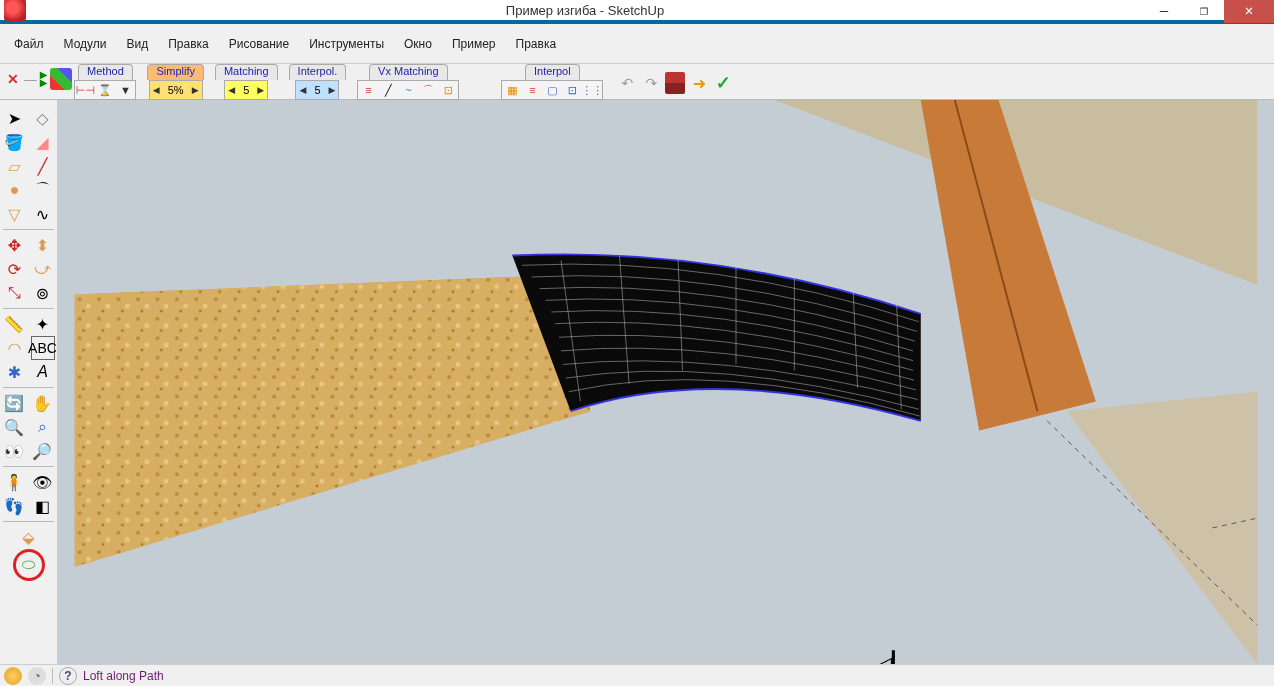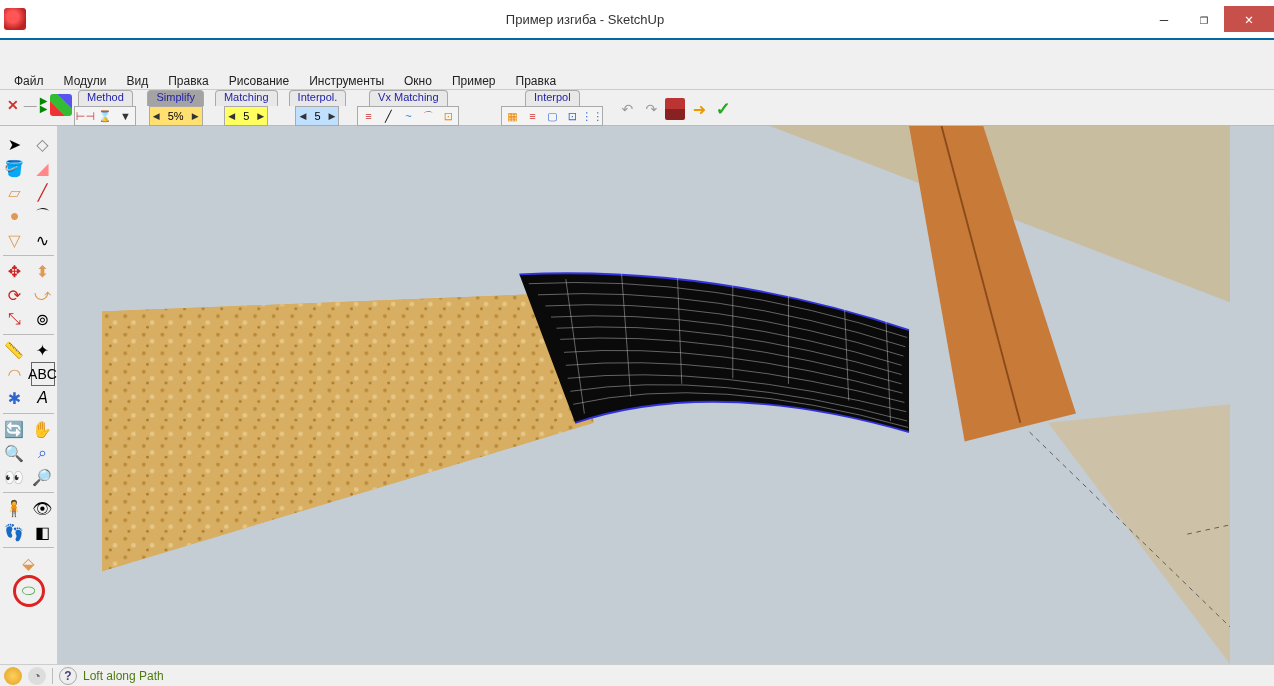--- a/index.html
+++ b/index.html
@@ -1,41 +1,41 @@
 <!DOCTYPE html>
 <html><head>
 <meta charset="utf-8">
 <style>
 * { box-sizing: border-box; margin: 0; padding: 0; }
 body { font-family: "Segoe UI", Tahoma, sans-serif; font-size: 12px; width: 1274px; height: 686px; overflow: hidden; background: #f0f0f0; display: flex; flex-direction: column; }
 
 
-.titlebar { height: 40px; background: #fff; display: flex; align-items: center; border-bottom: 2px solid #0369a1; }
+.titlebar { height: 24px; background: #fff; display: flex; align-items: center; border-bottom: 4px solid #0369a1; }
 .titlebar .icon { width: 22px; height: 22px; margin-left: 4px; background: radial-gradient(circle at 40% 40%, #f55 30%, #b22 70%); border-radius: 3px; }
 .titlebar .title { flex: 1; text-align: center; font-size: 13px; color: #333; }
 .titlebar .winbtns { display: flex; }
 .titlebar .winbtn { width: 40px; height: 26px; display: flex; align-items: center; justify-content: center; font-family: monospace; font-size: 14px; color: #333; }
 .titlebar .winbtn.close { background: #c8504a; color: #fff; width: 50px; }
 
 
-.menubar { height: 18px; background: #f0f0f0; display: flex; align-items: center; padding: 0 4px; gap: 0; border-bottom: 1px solid #ccc; margin-top: 32px; }
+.menubar { height: 40px; background: #f0f0f0; display: flex; align-items: center; padding: 0 4px; gap: 0; border-bottom: 1px solid #ccc; }
 .menubar .menuitem { padding: 2px 10px; font-size: 12px; color: #222; cursor: default; }
 
 
 .toolbar2 { height: 36px; background: #f0f0f0; display: flex; align-items: flex-start; padding: 0 4px; gap: 2px; border-bottom: 1px solid #bbb; position: relative; }
 .toolbar2 .leftgrp { display: flex; align-items: center; gap: 2px; padding-top: 4px; }
 .toolbar2 .close-x { color: #c33; font-size: 14px; font-weight: bold; padding: 0 3px; }
 .toolbar2 .tri { color: #080; font-size: 10px; padding: 0 1px; }
 .toolbar2 .colorcube { width: 22px; height: 22px; background: linear-gradient(45deg,#e33 0 33%,#3b3 33% 66%,#55e 66% 100%); border-radius: 3px; }
 .toolbar2 .hint { font-size: 12px; color: #333; padding-left: 6px; padding-top: 4px; white-space: nowrap; width: 280px; }
 
 .toolbar2 .tabgroups { display: flex; align-items: flex-start; gap: 11px; }
 .tabblock { display: flex; flex-direction: column; align-items: center; }
 .tabblock .tabhdr { font-size: 11px; color: #22a; background: #e8e8e8; border: 1px solid #aaa; border-bottom: none; padding: 0 8px; border-radius: 4px 4px 0 0; height: 16px; white-space: nowrap; }
-.tabblock.active .tabhdr { background: #a3a3a3; }
+.tabblock.active .tabhdr { background: #fdba74; }
 .tabblock .tabrow { display: flex; align-items: center; height: 20px; border: 1px solid #aaa; background: #f4f4f4; }
 .tabblock .ticon { width: 18px; height: 18px; margin: 0 1px; display: flex; align-items: center; justify-content: center; font-size: 11px; }
 .tabblock.simplify .tabrow { background: #ffe070; }
 .tabblock.sampling .tabrow { background: #ffff60; }
 .tabblock.interpol .tabrow { background: #c0e0ff; }
 .spinner { display:flex; align-items:center; gap:2px; padding:0 3px; }
 .spinner .num { font-size: 11px; padding: 0 6px; }
 .spinner .arr { font-size: 9px; color: #333; }
 
 .toolbar2 .rightgrp { display:flex; align-items:center; gap:4px; padding-top:8px; margin-left: 12px; }
@@ -55,21 +55,21 @@
 .viewport { flex: 1; background: linear-gradient(#c4ccd4 0 100%); position: relative; overflow: hidden; }
 .viewport svg { position: absolute; left:0; top:0; width:100%; height:100%; }
 .viewport .cursor3d { position:absolute; left: 822px; top: 550px; font-family: monospace; font-size: 20px; color:#000; font-weight:bold; }
 
 
 .statusbar { height: 22px; background: #f0f0f0; border-top: 1px solid #ccc; display:flex; align-items:center; padding: 0 4px; gap: 6px; }
 .statusbar .sicon { width: 18px; height: 18px; border-radius: 50%; display:flex; align-items:center; justify-content:center; font-size:12px; }
 .statusbar .si1 { background: radial-gradient(#ffd060,#e0a020); }
 .statusbar .si2 { background: #ddd; color:#666; }
 .statusbar .si3 { background: #eee; border:1px solid #aaa; color:#447; font-weight:bold; }
-.statusbar .stext { font-size:12px; color:#4d7c0f; }
+.statusbar .stext { font-size:12px; color:#701a75; }
 </style>
 </head>
 <body>
 
 <div class="titlebar">
   <div class="icon"></div>
   <div class="title">Пример изгиба - SketchUp</div>
   <div class="winbtns">
     <div class="winbtn">—</div>
     <div class="winbtn">❐</div>

